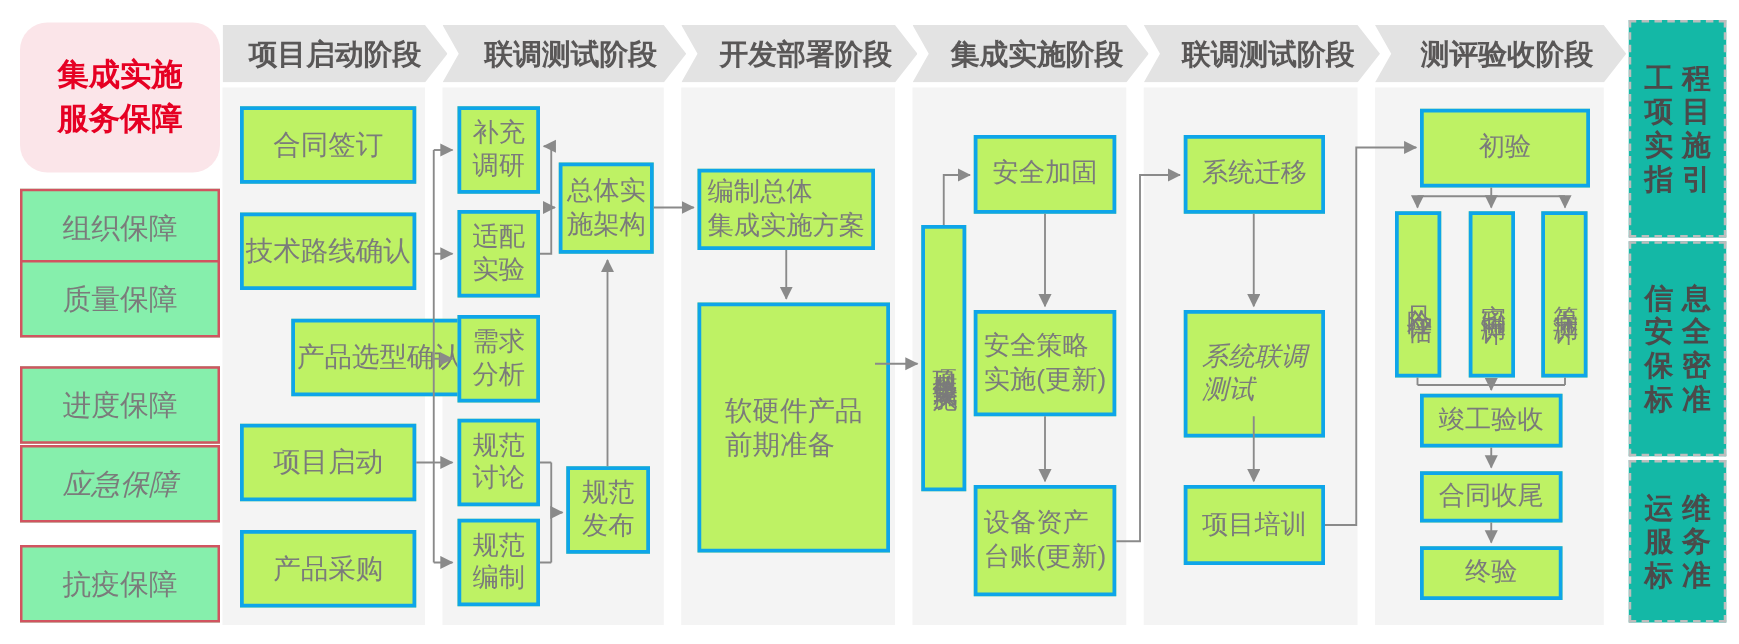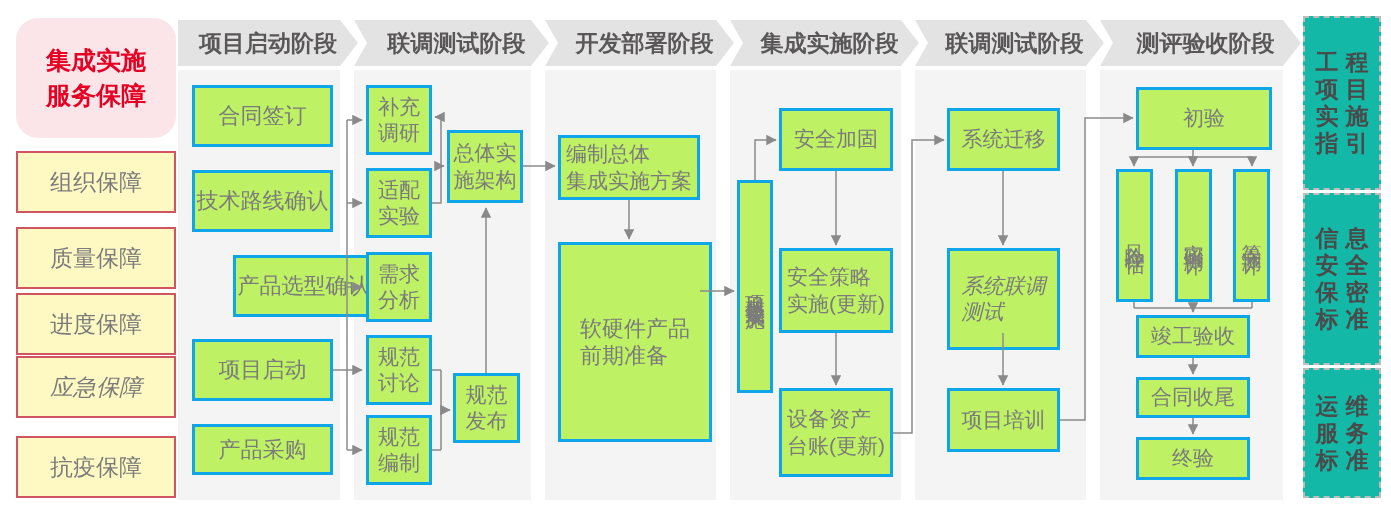--- a/index.html
+++ b/index.html
@@ -3,21 +3,21 @@
 <meta charset="utf-8">
 <style>
   html,body{margin:0;padding:0;background:#ffffff;}
   body{font-family:"Liberation Sans","DejaVu Sans",sans-serif;}
   #stage{position:relative;width:1391px;height:515px;background:#ffffff;overflow:hidden;}
 
   
   .side-title{position:absolute;left:16px;top:18px;width:160px;height:120px;background:#fbe5e9;
     border-radius:22px;color:#e60023;font-weight:bold;font-size:25px;line-height:35px;
     display:flex;align-items:center;justify-content:center;text-align:center;white-space:pre-line;}
-  .side-item{position:absolute;left:16px;width:160px;height:62px;background:#fef9c3;
+  .side-item{position:absolute;left:16px;width:160px;height:62px;background:#86efac;
     border:2px solid #d15460;color:#7b7b7b;font-size:23px;
     display:flex;align-items:center;justify-content:center;box-sizing:border-box;}
 
   
   .banner{position:absolute;top:20px;height:46px;background:#e3e3e3;color:#595757;
     font-weight:bold;font-size:23px;display:flex;align-items:center;justify-content:center;
     clip-path:polygon(0 0,calc(100% - 18px) 0,100% 50%,calc(100% - 18px) 100%,0 100%);}
   .banner.notch{clip-path:polygon(0 0,calc(100% - 18px) 0,100% 50%,calc(100% - 18px) 100%,0 100%,13px 50%);
     padding-left:10px;box-sizing:border-box;}
 
@@ -41,21 +41,21 @@
   svg.wires{position:absolute;left:0;top:0;pointer-events:none;}
 </style>
 </head>
 <body>
 
 <div id="stage">
 
   <div class="side-title">集成实施
 服务保障</div>
   <div class="side-item" style="top:151px;">组织保障</div>
-  <div class="side-item" style="top:227px;">质量保障</div>
+  <div class="side-item" style="top:208px;">质量保障</div>
   <div class="side-item" style="top:293px;">进度保障</div>
   <div class="side-item" style="top:356px;font-style:italic;">应急保障</div>
   <div class="side-item" style="top:436px;">抗疫保障</div>
 
   <div class="banner" style="left:178px;width:180px;">项目启动阶段</div>
   <div class="banner notch" style="left:354px;width:195px;">联调测试阶段</div>
   <div class="banner notch" style="left:545px;width:189px;">开发部署阶段</div>
   <div class="banner notch" style="left:730px;width:189px;">集成实施阶段</div>
   <div class="banner notch" style="left:915px;width:189px;">联调测试阶段</div>
   <div class="banner notch" style="left:1100px;width:201px;">测评验收阶段</div>
@@ -64,21 +64,21 @@
   <div class="panel" style="left:354px;width:177px;"></div>
   <div class="panel" style="left:545px;width:171px;"></div>
   <div class="panel" style="left:730px;width:171px;"></div>
   <div class="panel" style="left:915px;width:171px;"></div>
   <div class="panel" style="left:1100px;width:183px;"></div>
 
   <div class="node" style="left:192px;top:85px;width:141px;height:62px;font-size:22px;"><span>合同签订</span></div>
   <div class="node" style="left:192px;top:170px;width:141px;height:62px;font-size:22px;"><span>技术路线确认</span></div>
   <div class="node" style="left:192px;top:255px;width:141px;height:62px;font-size:22px;margin-left:41px;"><span>产品选型确认</span></div>
   <div class="node" style="left:192px;top:339px;width:141px;height:62px;font-size:22px;"><span>项目启动</span></div>
-  <div class="node" style="left:192px;top:424px;width:141px;height:51px;font-size:22px;"><span>产品采购</span></div>
+  <div class="node" style="left:192px;top:424px;width:141px;height:62px;font-size:22px;"><span>产品采购</span></div>
 
   <div class="node" style="left:366px;top:85px;width:66px;height:70px;"><span>补充
 调研</span></div>
   <div class="node" style="left:366px;top:168px;width:66px;height:70px;"><span>适配
 实验</span></div>
   <div class="node" style="left:366px;top:252px;width:66px;height:70px;"><span>需求
 分析</span></div>
   <div class="node" style="left:366px;top:335px;width:66px;height:70px;"><span>规范
 讨论</span></div>
   <div class="node" style="left:366px;top:415px;width:66px;height:70px;"><span>规范

